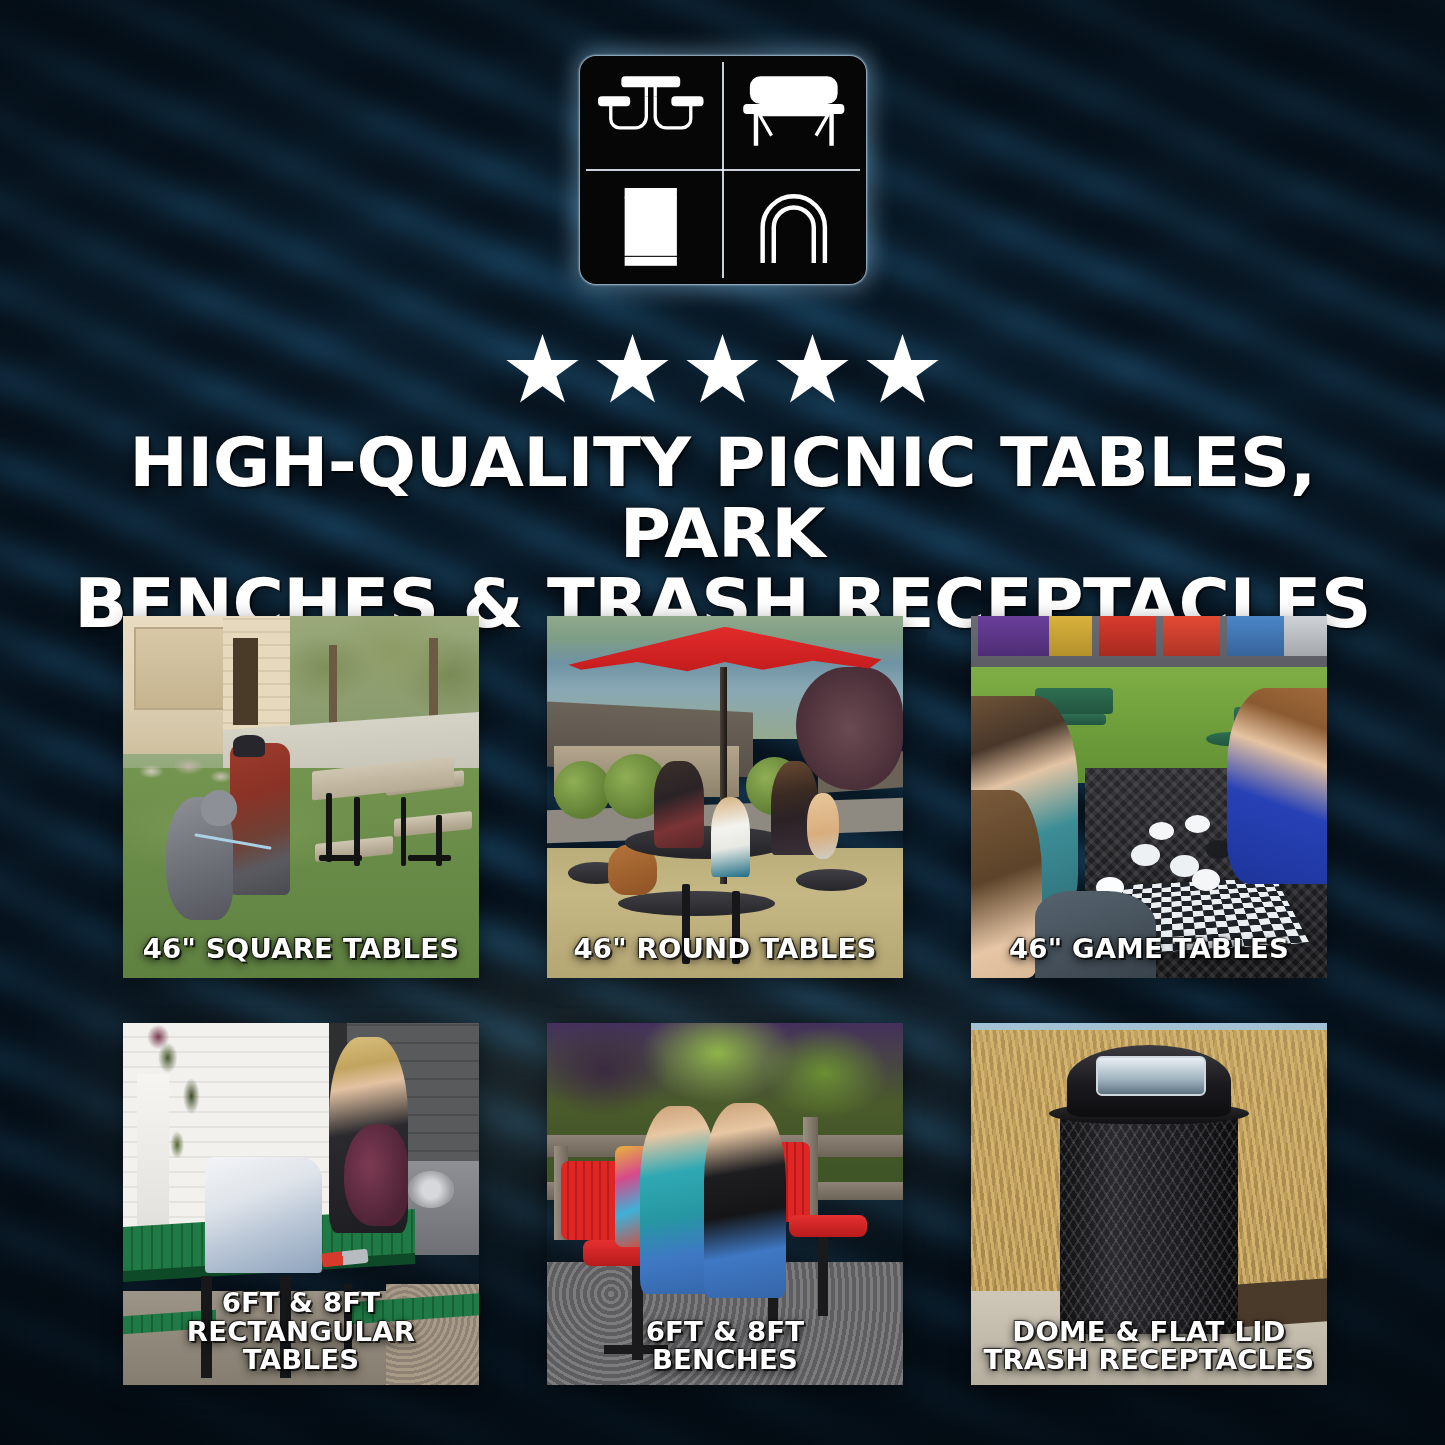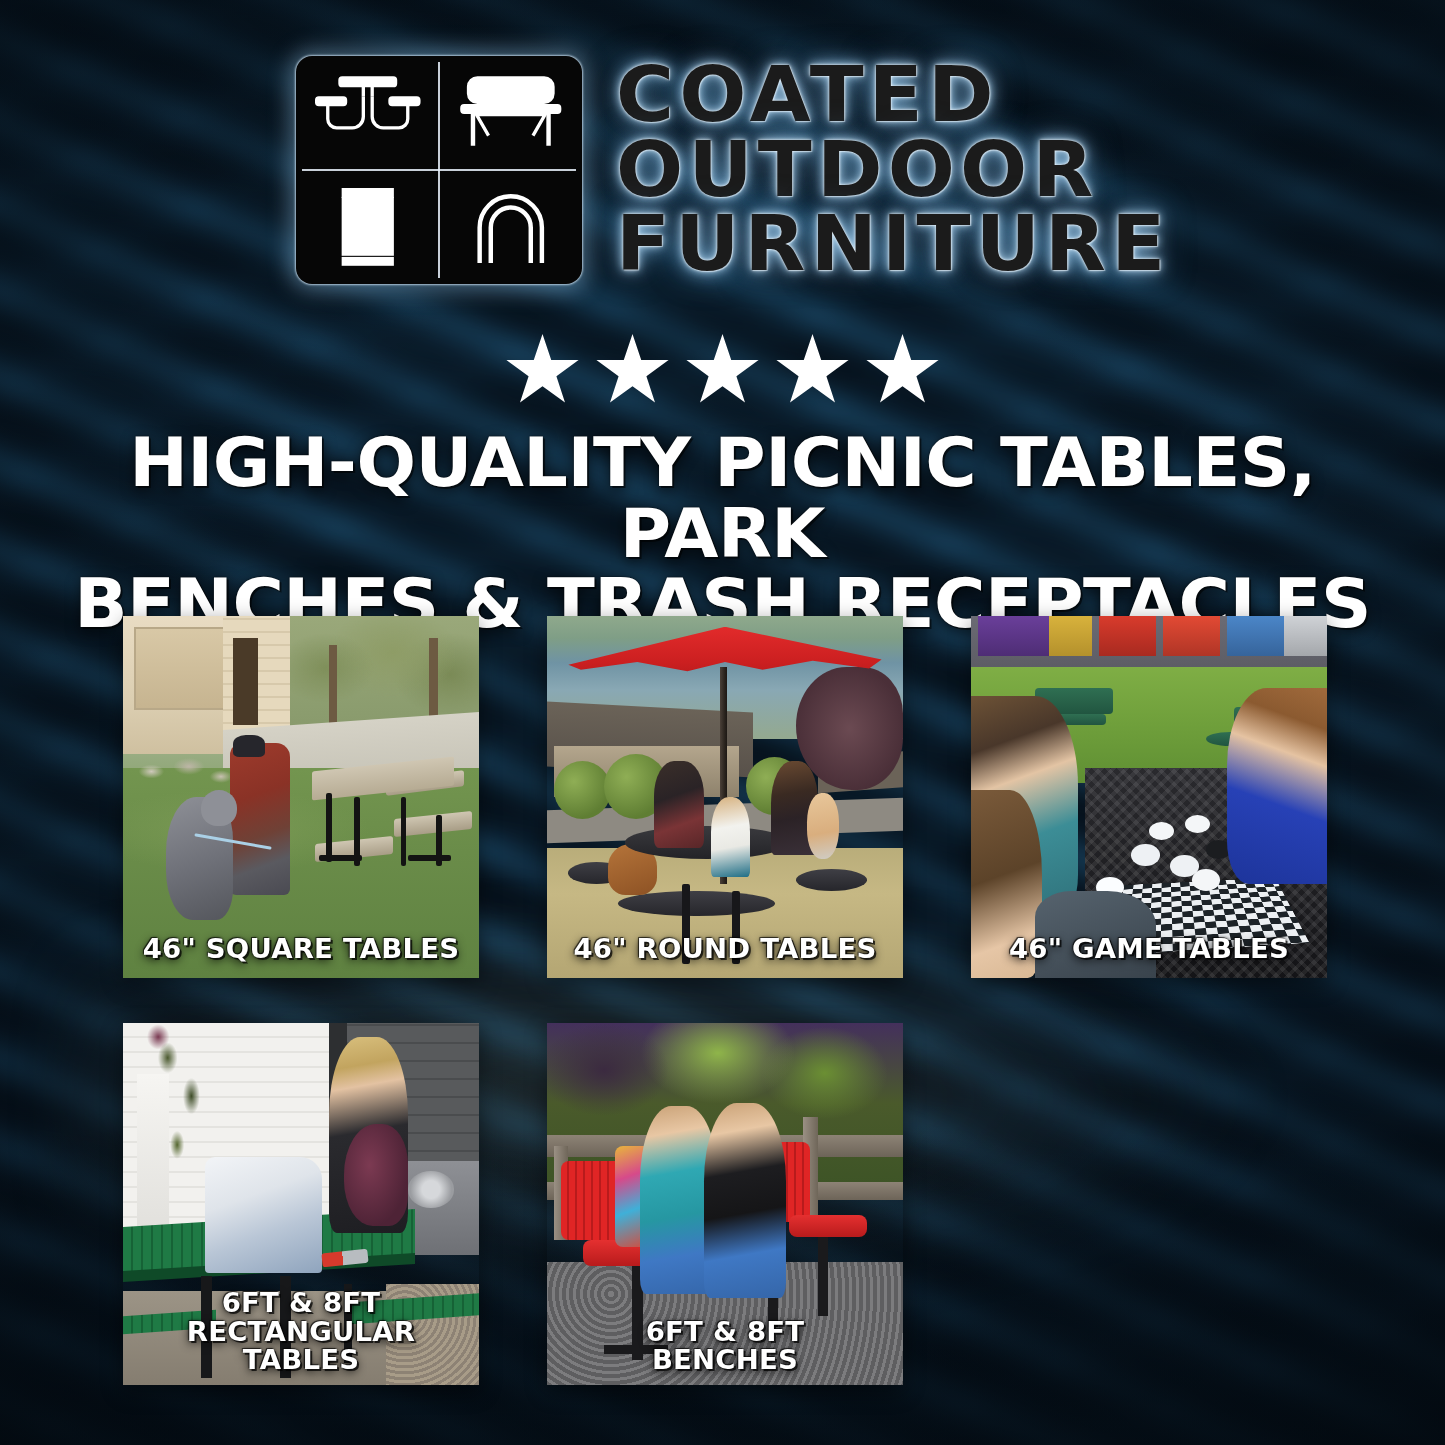--- a/index.html
+++ b/index.html
@@ -336,25 +336,20 @@
         </svg>
       </div>
       <div class="logo-cell">
         <svg viewBox="0 0 100 80" fill="none" stroke="#ffffff" stroke-width="4">
           <path d="M22 72 V40 a28 28 0 0 1 56 0 V72"></path>
           <path d="M32 72 V40 a18 18 0 0 1 36 0 V72"></path>
         </svg>
       </div>
     </div>
 
-    <div class="logo-words">
-      <div class="logo-word">COATED</div>
-      <div class="logo-word">OUTDOOR</div>
-      <div class="logo-word">FURNITURE</div>
-    </div>
   </div>
 
   <div class="stars">
     <div class="star"></div>
     <div class="star"></div>
     <div class="star"></div>
     <div class="star"></div>
     <div class="star"></div>
   </div>
 
@@ -513,15 +508,32 @@
         <div class="t5-pack"></div>
         <div class="t5-kid1"></div>
         <div class="t5-kid2"></div>
       </div>
       <div class="caption">
         <span class="cl">6FT &amp; 8FT</span>
         <span class="cl">BENCHES</span>
       </div>
     </div>
 
+    <div class="tile two-line">
+      <div class="photo">
+        <div class="t6-sky"></div>
+        <div class="t6-grass"></div>
+        <div class="t6-walk"></div>
+        <div class="t6-mulch"></div>
+        <div class="t6-shadow"></div>
+        <div class="t6-can"></div>
+        <div class="t6-rim"></div>
+        <div class="t6-dome"></div>
+        <div class="t6-opening"></div>
+      </div>
+      <div class="caption">
+        <span class="cl">DOME &amp; FLAT LID</span>
+        <span class="cl">TRASH RECEPTACLES</span>
+      </div>
+    </div>
 
   </div>
 </div>
 
 </body></html>

